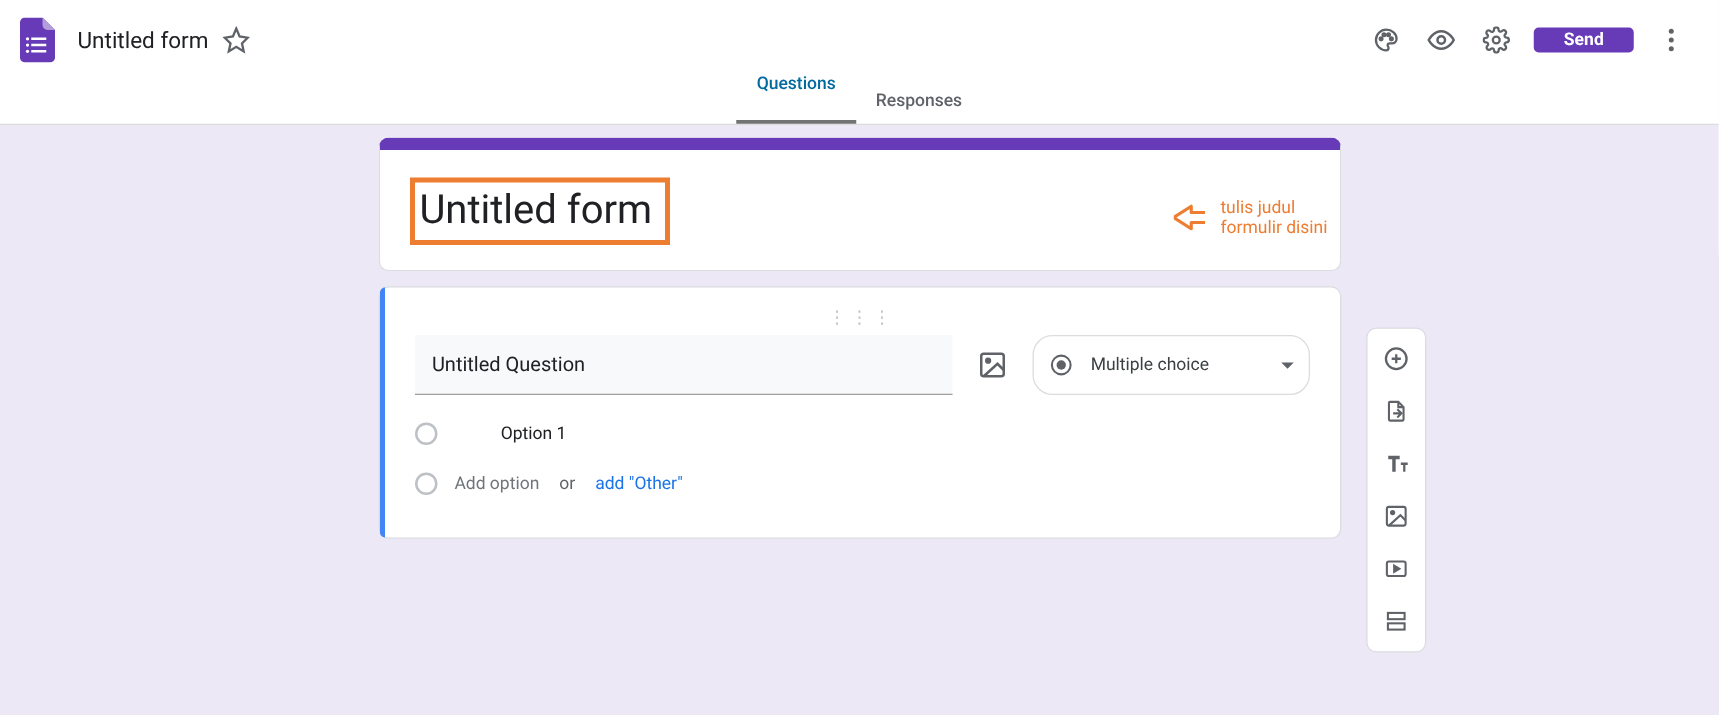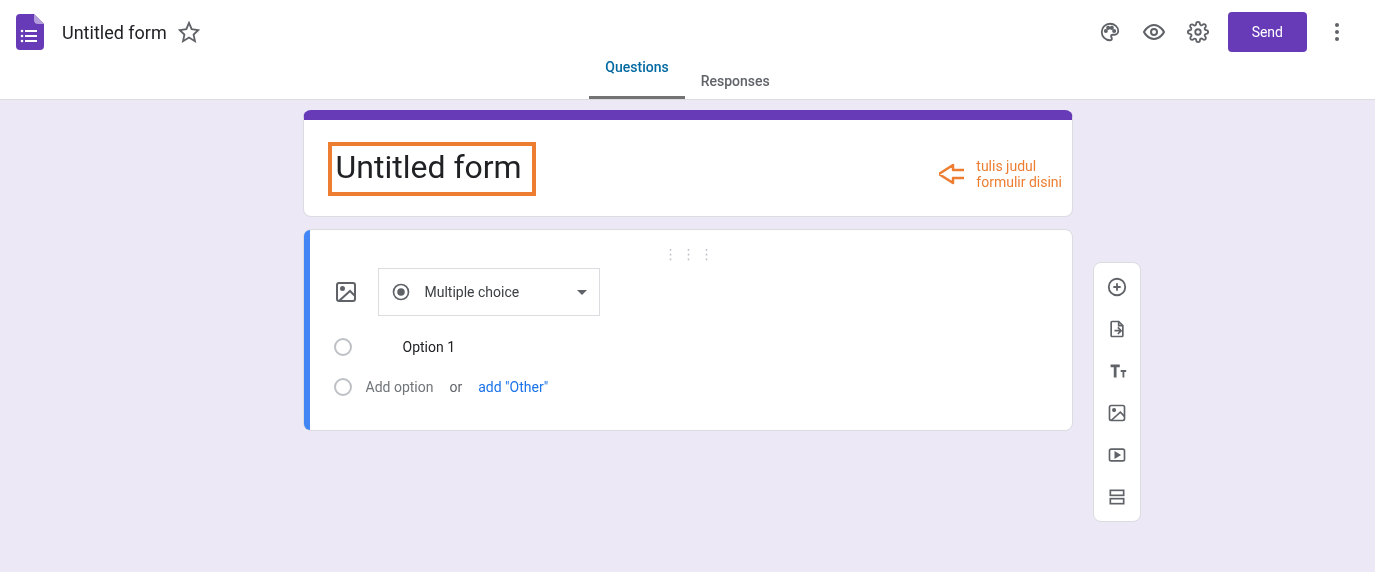--- a/index.html
+++ b/index.html
@@ -5,21 +5,21 @@
   * { box-sizing: border-box; margin: 0; padding: 0; font-family: Roboto, Arial, sans-serif; }
   body { width: 1375px; height: 572px; background: #fff; overflow: hidden; }
 
   
   .topbar { display: flex; align-items: center; height: 64px; padding: 0 16px; background: #fff; }
   .logo { width: 28px; height: 36px; margin-right: 16px; display:flex; align-items:center; justify-content:center;}
   .doc-title { font-size: 18px; color: #202124; padding: 4px 2px; }
   .star { width: 40px; height: 40px; display:flex; align-items:center; justify-content:center; color:#5f6368; cursor:pointer;}
   .topbar-spacer { flex: 1; }
   .iconbtn { width: 44px; height: 44px; display:flex; align-items:center; justify-content:center; color:#5f6368; cursor:pointer; border-radius:50%; }
-  .send-btn { background:#673ab7; color:#fff; font-size:14px; font-weight:400; padding:0 24px; height:40px; border:none; border-radius:4px; margin: 0 8px; cursor:pointer; }
+  .send-btn { background:#673ab7; color:#fff; font-size:14px; font-weight:700; padding:0 24px; height:20px; border:none; border-radius:4px; margin: 0 8px; cursor:pointer; }
 
   
   .tabs { display:flex; justify-content:center; align-items:flex-end; height:36px; border-bottom:1px solid #dadce0; background:#fff;}
   .tab { font-size:14px; color:#5f6368; padding:0 16px 10px; cursor:pointer; font-weight:500;}
   .tab.active { color:#0369a1; border-bottom:3px solid #737373; padding-bottom:21px;}
 
   
   .canvas-wrap { background:#ece8f6; width:100%; height:calc(572px - 100px); padding-top:10px; position:relative;}
   .center { width:770px; margin:0 auto; position:relative; }
 
@@ -36,21 +36,21 @@
   .annot-text { font-size:14px; color:#ed7d31; }
 
   
   .qcard { margin-top:12px; display:flex; }
   .qbar { width:6px; background:#4285f4; border-radius:8px 0 0 8px; }
   .qbody { flex:1; padding:20px 24px 12px; }
   .drag-handle { text-align:center; color:#bdc1c6; font-size:14px; letter-spacing:4px; line-height:8px; margin-bottom:10px;}
   .qrow1 { display:flex; align-items:flex-start; gap:20px;}
   .qinput { flex:0 0 430px; background:#f8f9fa; border:none; border-bottom:1px solid #9e9e9e; font-size:16px; padding:14px 14px; color:#202124; }
   .img-icon { width:24px; height:24px; color:#5f6368; margin-top:12px; cursor:pointer;}
-  .qtype { flex:0 0 222px; height:48px; border:1px solid #dadce0; border-radius:0; display:flex; align-items:center; padding:0 12px; gap:14px; cursor:pointer;}
+  .qtype { flex:0 0 222px; height:48px; border:1px solid #dadce0; border-radius:16px; display:flex; align-items:center; padding:0 12px; gap:14px; cursor:pointer;}
   .qtype-text { font-size:14px; color:#3c4043; flex:1;}
   .radio-glyph { width:20px; height:20px;}
   .caret { width:0; height:0; border-left:5px solid transparent; border-right:5px solid transparent; border-top:5px solid #5f6368;}
 
   .opts { margin-top:22px;}
   .opt { display:flex; align-items:center; gap:14px; margin-bottom:22px; font-size:14px;}
   .opt-circle { width:18px; height:18px; border:2px solid #bdc1c6; border-radius:50%; }
   .opt-text { color:#202124;padding-left:37px;}
   .opt-addtext { color:#70757a; }
   .opt-or { color:#5f6368; margin:0 2px;}
@@ -143,20 +143,21 @@
         <div class="form-title">Untitled form</div>
       </div>
     </div>
 
     <div class="card qcard">
       <div class="qbar"></div>
       <div class="qbody">
         <div class="drag-handle">⋮⋮⋮</div>
 
         <div class="qrow1">
+          <input class="qinput" value="Untitled Question" style="">
           <div class="img-icon">
             <svg width="24" height="24" viewBox="0 0 24 24" fill="none" stroke="#5f6368" stroke-width="2">
                 <rect x="3" y="3" width="18" height="18" rx="2"></rect>
                 <circle cx="8.5" cy="8.5" r="1.5" fill="#5f6368"></circle>
                 <path d="M21 16l-5-5L5 21"></path>
               </svg>
           </div>
           <div class="qtype">
             <svg class="radio-glyph" viewBox="0 0 24 24">
                 <circle cx="12" cy="12" r="9" fill="none" stroke="#5f6368" stroke-width="2"></circle>

